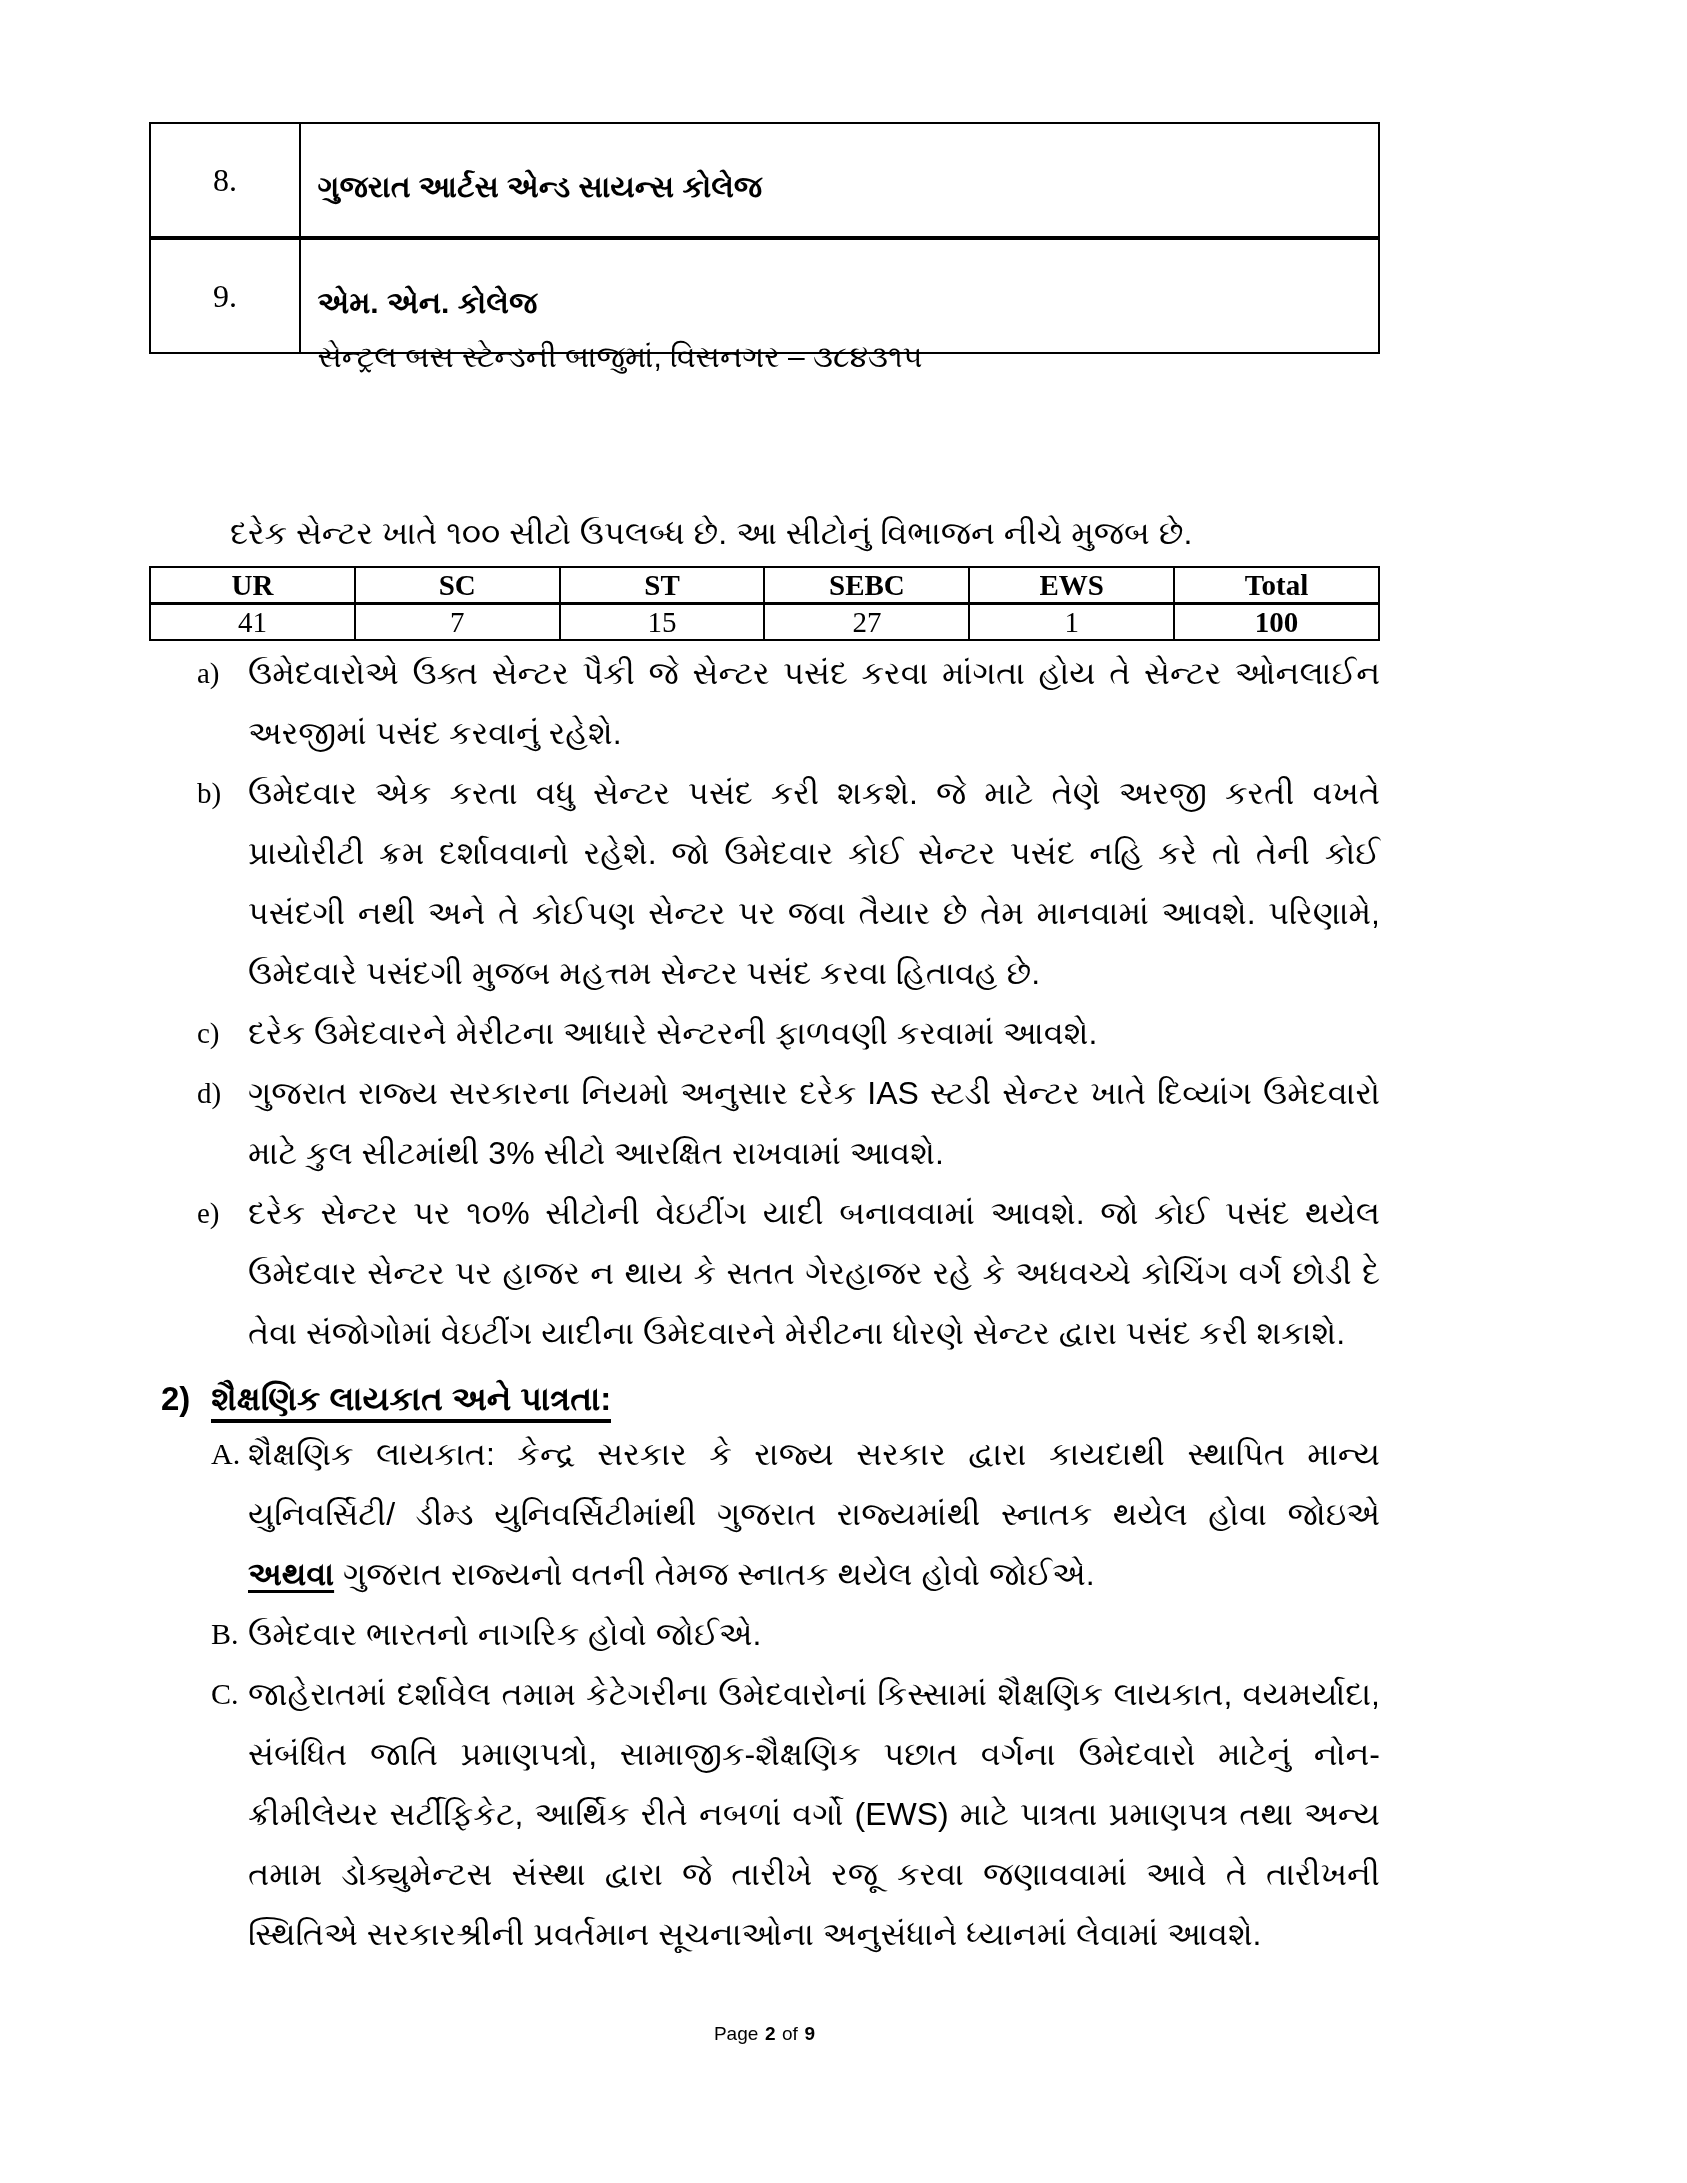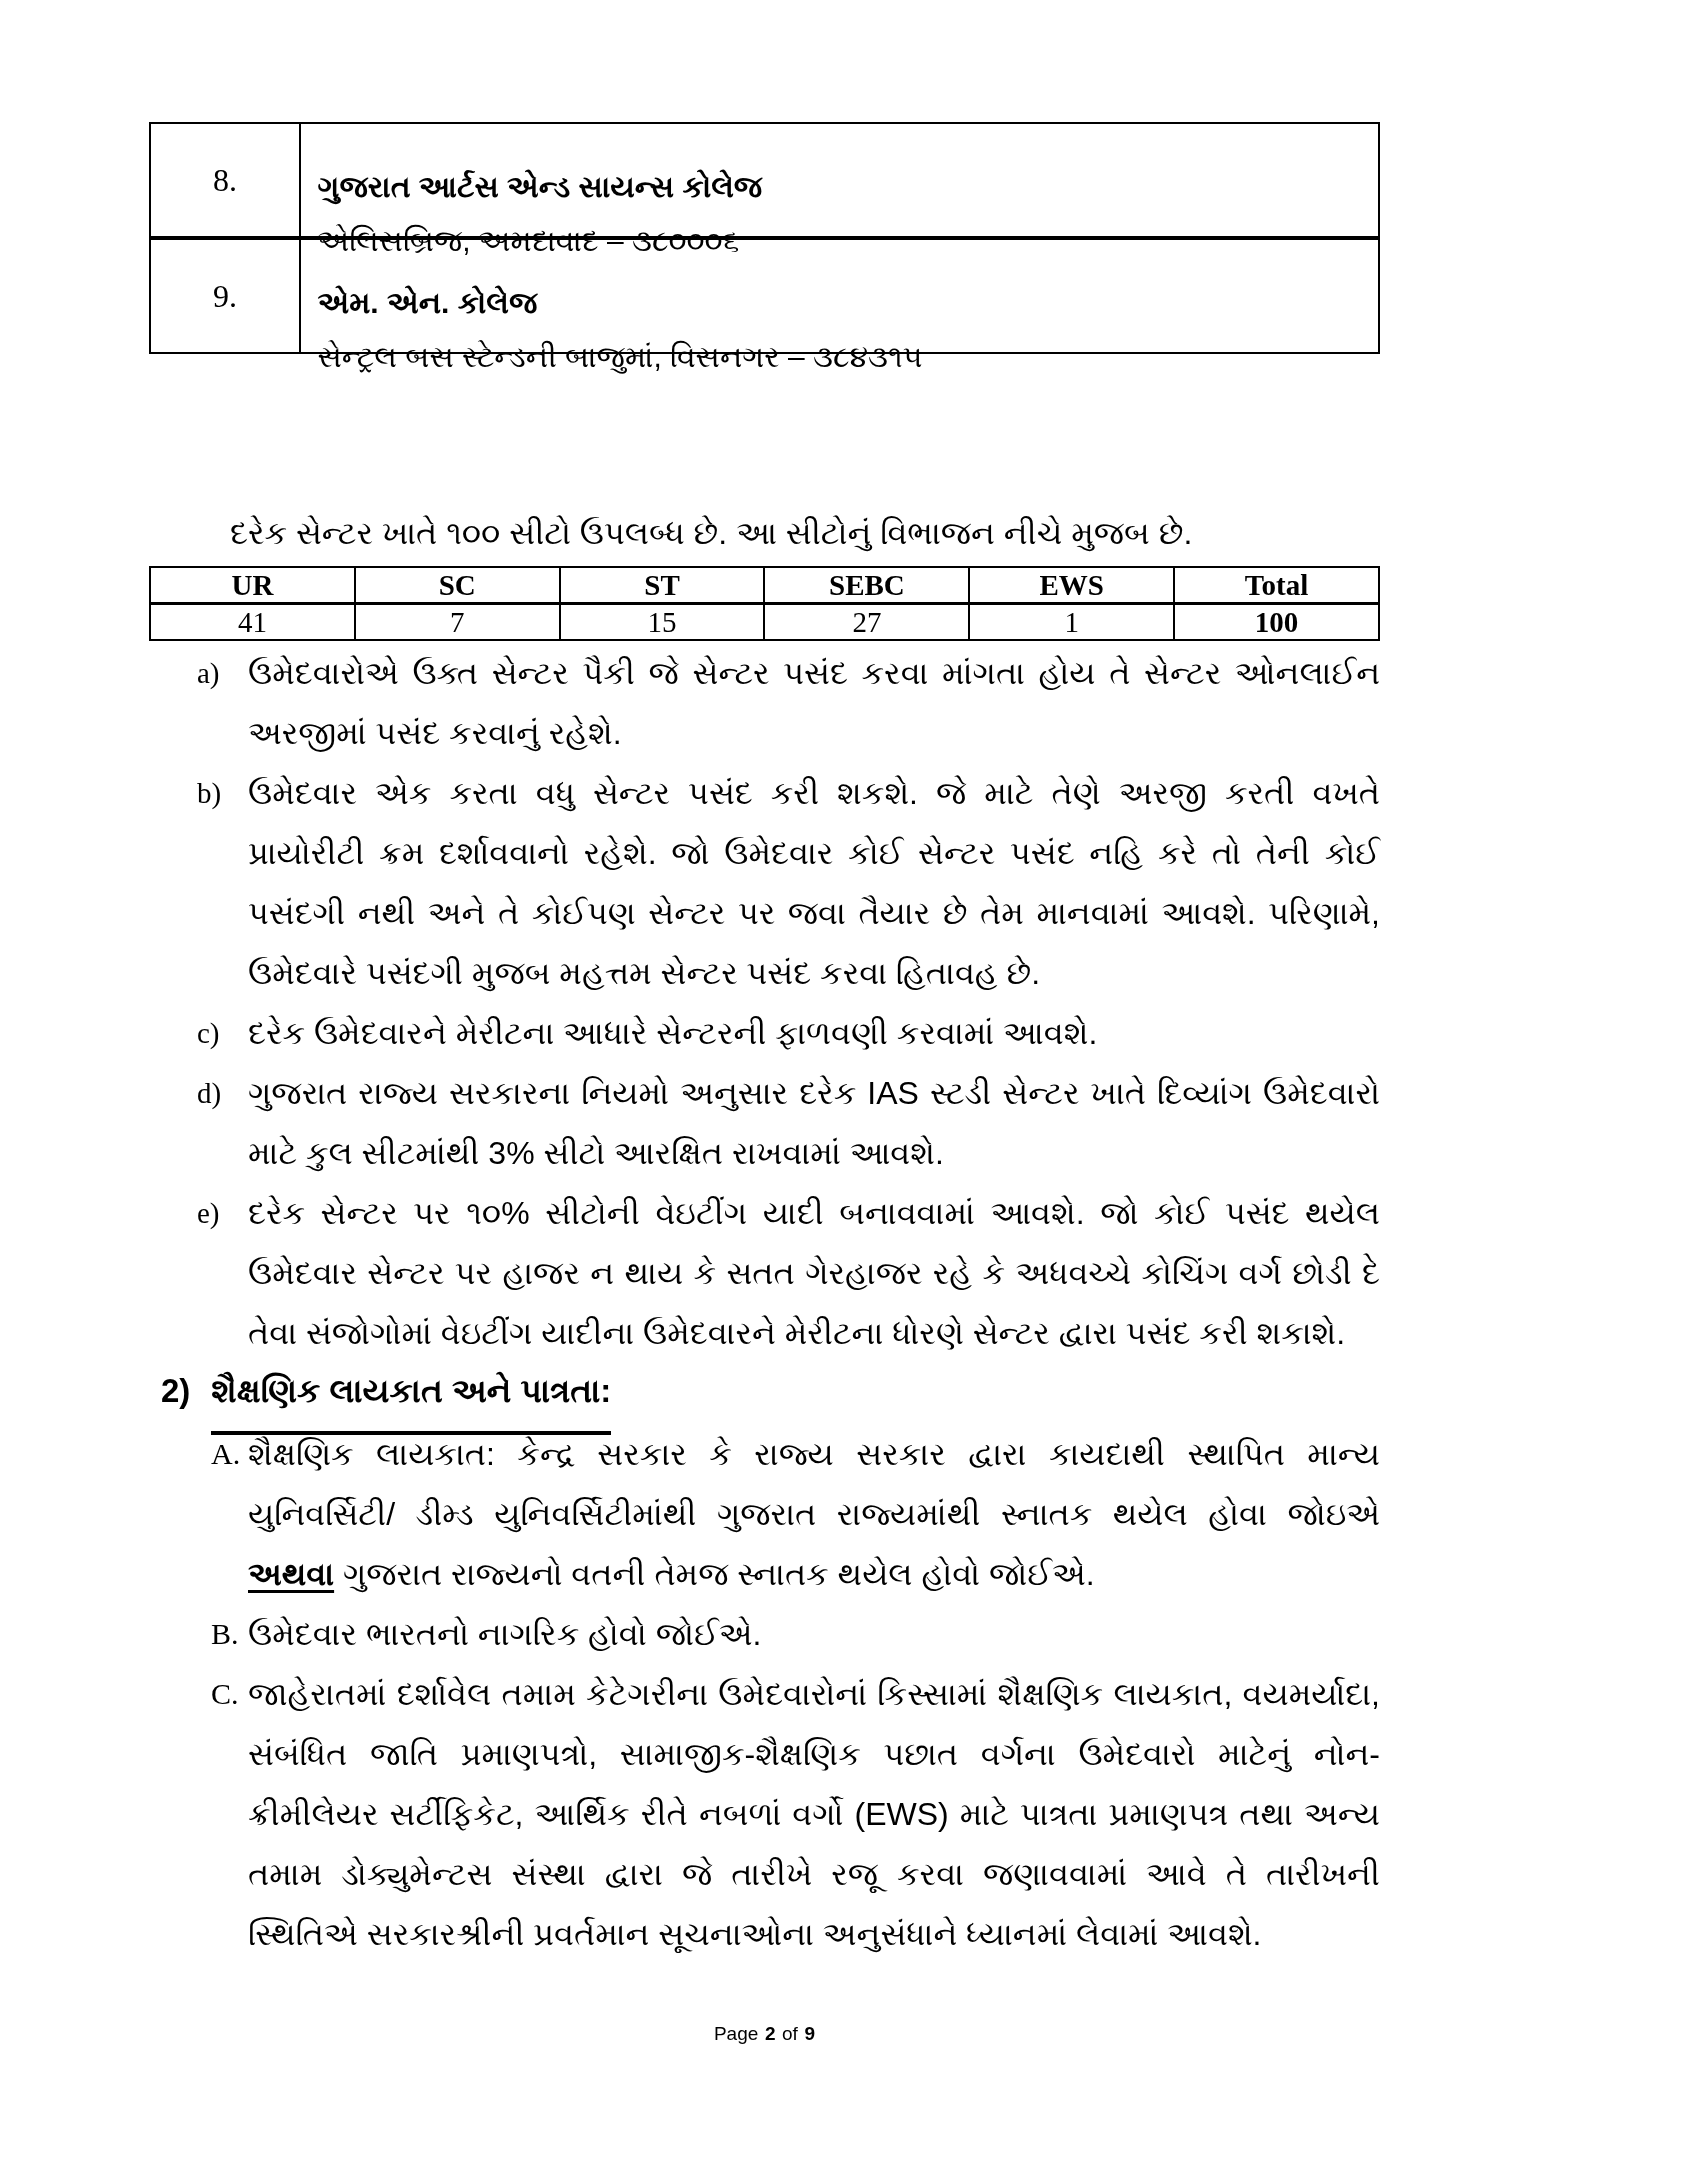--- a/index.html
+++ b/index.html
@@ -36,21 +36,21 @@
   .rules-list{position:absolute;left:149px;top:643px;width:1231px;}
   .rule{position:relative;padding-left:99px;font-size:32px;line-height:60px;
         text-align:justify;box-sizing:border-box;}
   .rule-marker{position:absolute;left:48px;top:0;
         font-family:"Liberation Serif",serif;font-size:29px;line-height:60px;}
 
   
   .section2-heading{position:absolute;left:161px;top:1370px;font-size:33px;
         font-weight:bold;line-height:41px;white-space:nowrap;}
   .heading-number{display:inline-block;margin-right:21px;}
-  .heading-text{display:inline-block;border-bottom:4.6px solid #000;padding-bottom:20px;}
+  .heading-text{display:inline-block;border-bottom:4.6px solid #000;padding-bottom:0;margin-top:8px;}
 
   
   .elig-list{position:absolute;left:149px;top:1424px;width:1231px;}
   .elig{position:relative;padding-left:99px;font-size:32px;line-height:60px;
         text-align:justify;box-sizing:border-box;}
   .elig-marker{position:absolute;left:62px;top:0;
         font-family:"Liberation Serif",serif;font-size:30px;line-height:60px;}
   .hl{font-weight:bold;text-decoration:underline;text-decoration-thickness:3.3px;text-underline-offset:5.3px;}
 
   
@@ -62,21 +62,20 @@
 </head>
 <body>
 
 <div class="page">
 
   <div class="colleges-table">
     <div class="crow">
       <div class="cnum">8.</div>
       <div class="cinfo">
         <div class="cname">ગુજરાત આર્ટસ એન્ડ સાયન્સ કોલેજ</div>
-        <div class="caddr">એલિસબ્રિજ, અમદાવાદ – ૩૮૦૦૦૬</div>
       </div>
     </div>
     <div class="crow">
       <div class="cnum">9.</div>
       <div class="cinfo">
         <div class="cname">એમ. એન. કોલેજ</div>
         <div class="caddr">સેન્ટ્રલ બસ સ્ટેન્ડની બાજુમાં, વિસનગર – ૩૮૪૩૧૫</div>
       </div>
     </div>
   </div>

